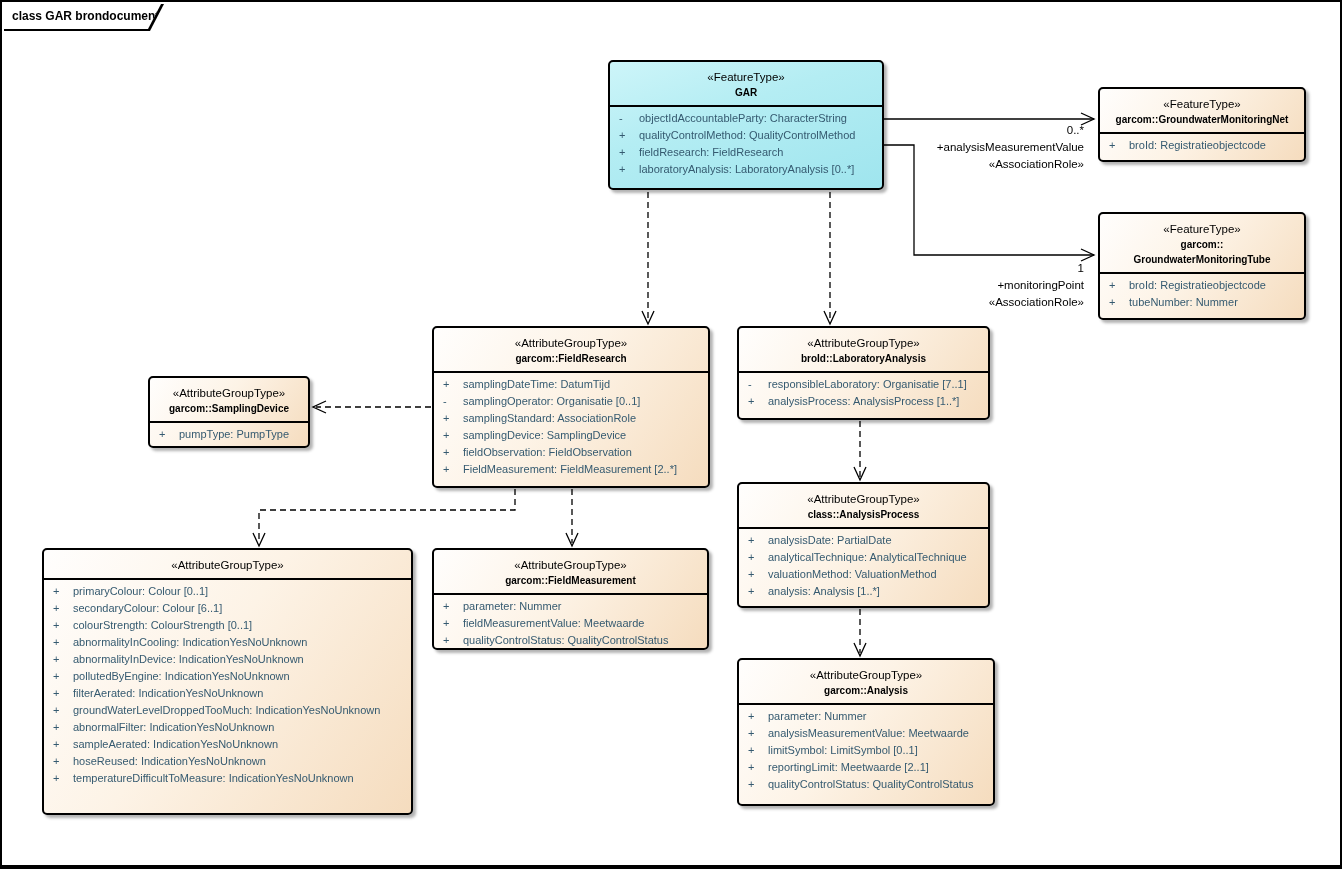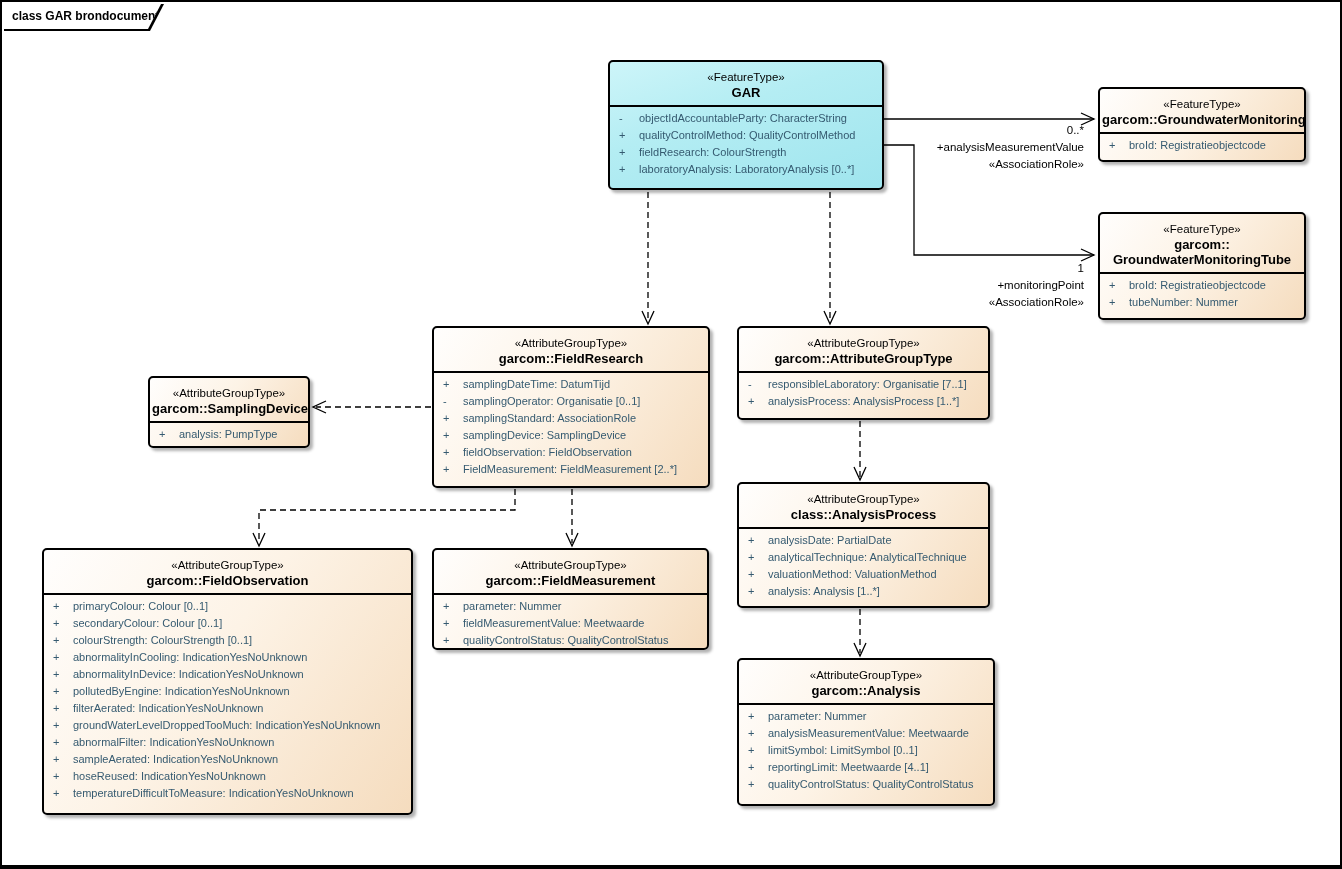--- a/index.html
+++ b/index.html
@@ -35,21 +35,21 @@
   .uml-class{
     position:absolute;box-sizing:border-box;
     border:2px solid #000;border-radius:5px;
     box-shadow:3px 3px 3px rgba(0,0,0,0.30);
     display:flex;flex-direction:column;overflow:hidden;
   }
   .uml-class.feature{background:linear-gradient(160deg,#cdf5f9 0%,#b4edf3 40%,#9fe5ee 100%);}
   .uml-class.grp{background:linear-gradient(125deg,#fffefd 0%,#fdf3e6 45%,#f5dcbe 100%);}
   .cls-header{padding:8px 2px 5px;text-align:center;line-height:15px;}
   .stereo{font-size:11.5px;color:#000;white-space:nowrap;}
-  .cls-name{font-size:13px;font-weight:bold;color:#000;white-space:nowrap;}
+  .cls-name{font-size:10px;font-weight:bold;color:#000;white-space:nowrap;}
   .cls-attrs{
     flex:1;border-top:2px solid #000;padding:3px 0;
   }
   .attr{display:flex;height:17px;line-height:17px;font-size:11px;color:#355a70;white-space:nowrap;}
   .attr .vis{width:20px;padding-left:9px;flex:0 0 auto;}
   .attr .atxt{flex:1;}
   
   .assoc-labels{
     position:absolute;text-align:right;font-size:11.5px;color:#000;
     line-height:17px;white-space:nowrap;
@@ -103,21 +103,21 @@
       <div class="attr">
           <span class="vis">-</span>
           <span class="atxt">objectIdAccountableParty: CharacterString</span>
         </div>
       <div class="attr">
           <span class="vis">+</span>
           <span class="atxt">qualityControlMethod: QualityControlMethod</span>
         </div>
       <div class="attr">
           <span class="vis">+</span>
-          <span class="atxt">fieldResearch: ColourStrength</span>
+          <span class="atxt">fieldResearch: FieldResearch</span>
         </div>
       <div class="attr">
           <span class="vis">+</span>
           <span class="atxt">laboratoryAnalysis: LaboratoryAnalysis [0..*]</span>
         </div>
     </div>
   </div>
 
   <div class="uml-class grp" style="left:1096px;top:85px;width:208px;height:75px">
     <div class="cls-header">
@@ -179,21 +179,21 @@
       <div class="attr">
           <span class="vis">+</span>
           <span class="atxt">FieldMeasurement: FieldMeasurement [2..*]</span>
         </div>
     </div>
   </div>
 
   <div class="uml-class grp" style="left:735px;top:324px;width:253px;height:94px">
     <div class="cls-header">
       <div class="stereo">«AttributeGroupType»</div>
-      <div class="cls-name">garcom::AttributeGroupType</div>
+      <div class="cls-name">broId::LaboratoryAnalysis</div>
     </div>
     <div class="cls-attrs">
       <div class="attr">
           <span class="vis">-</span>
           <span class="atxt">responsibleLaboratory: Organisatie [7..1]</span>
         </div>
       <div class="attr">
           <span class="vis">+</span>
           <span class="atxt">analysisProcess: AnalysisProcess [1..*]</span>
         </div>
@@ -201,38 +201,37 @@
   </div>
 
   <div class="uml-class grp" style="left:146px;top:374px;width:162px;height:72px">
     <div class="cls-header">
       <div class="stereo">«AttributeGroupType»</div>
       <div class="cls-name">garcom::SamplingDevice</div>
     </div>
     <div class="cls-attrs">
       <div class="attr">
           <span class="vis">+</span>
-          <span class="atxt">analysis: PumpType</span>
+          <span class="atxt">pumpType: PumpType</span>
         </div>
     </div>
   </div>
 
   <div class="uml-class grp" style="left:40px;top:546px;width:371px;height:267px">
     <div class="cls-header">
       <div class="stereo">«AttributeGroupType»</div>
-      <div class="cls-name">garcom::FieldObservation</div>
     </div>
     <div class="cls-attrs">
       <div class="attr">
           <span class="vis">+</span>
           <span class="atxt">primaryColour: Colour [0..1]</span>
         </div>
       <div class="attr">
           <span class="vis">+</span>
-          <span class="atxt">secondaryColour: Colour [0..1]</span>
+          <span class="atxt">secondaryColour: Colour [6..1]</span>
         </div>
       <div class="attr">
           <span class="vis">+</span>
           <span class="atxt">colourStrength: ColourStrength [0..1]</span>
         </div>
       <div class="attr">
           <span class="vis">+</span>
           <span class="atxt">abnormalityInCooling: IndicationYesNoUnknown</span>
         </div>
       <div class="attr">
@@ -329,21 +328,21 @@
       <div class="attr">
           <span class="vis">+</span>
           <span class="atxt">analysisMeasurementValue: Meetwaarde</span>
         </div>
       <div class="attr">
           <span class="vis">+</span>
           <span class="atxt">limitSymbol: LimitSymbol [0..1]</span>
         </div>
       <div class="attr">
           <span class="vis">+</span>
-          <span class="atxt">reportingLimit: Meetwaarde [4..1]</span>
+          <span class="atxt">reportingLimit: Meetwaarde [2..1]</span>
         </div>
       <div class="attr">
           <span class="vis">+</span>
           <span class="atxt">qualityControlStatus: QualityControlStatus</span>
         </div>
     </div>
   </div>
 
   <div class="assoc-labels" style="right:256px;top:120px">
     <div>0..*</div>

